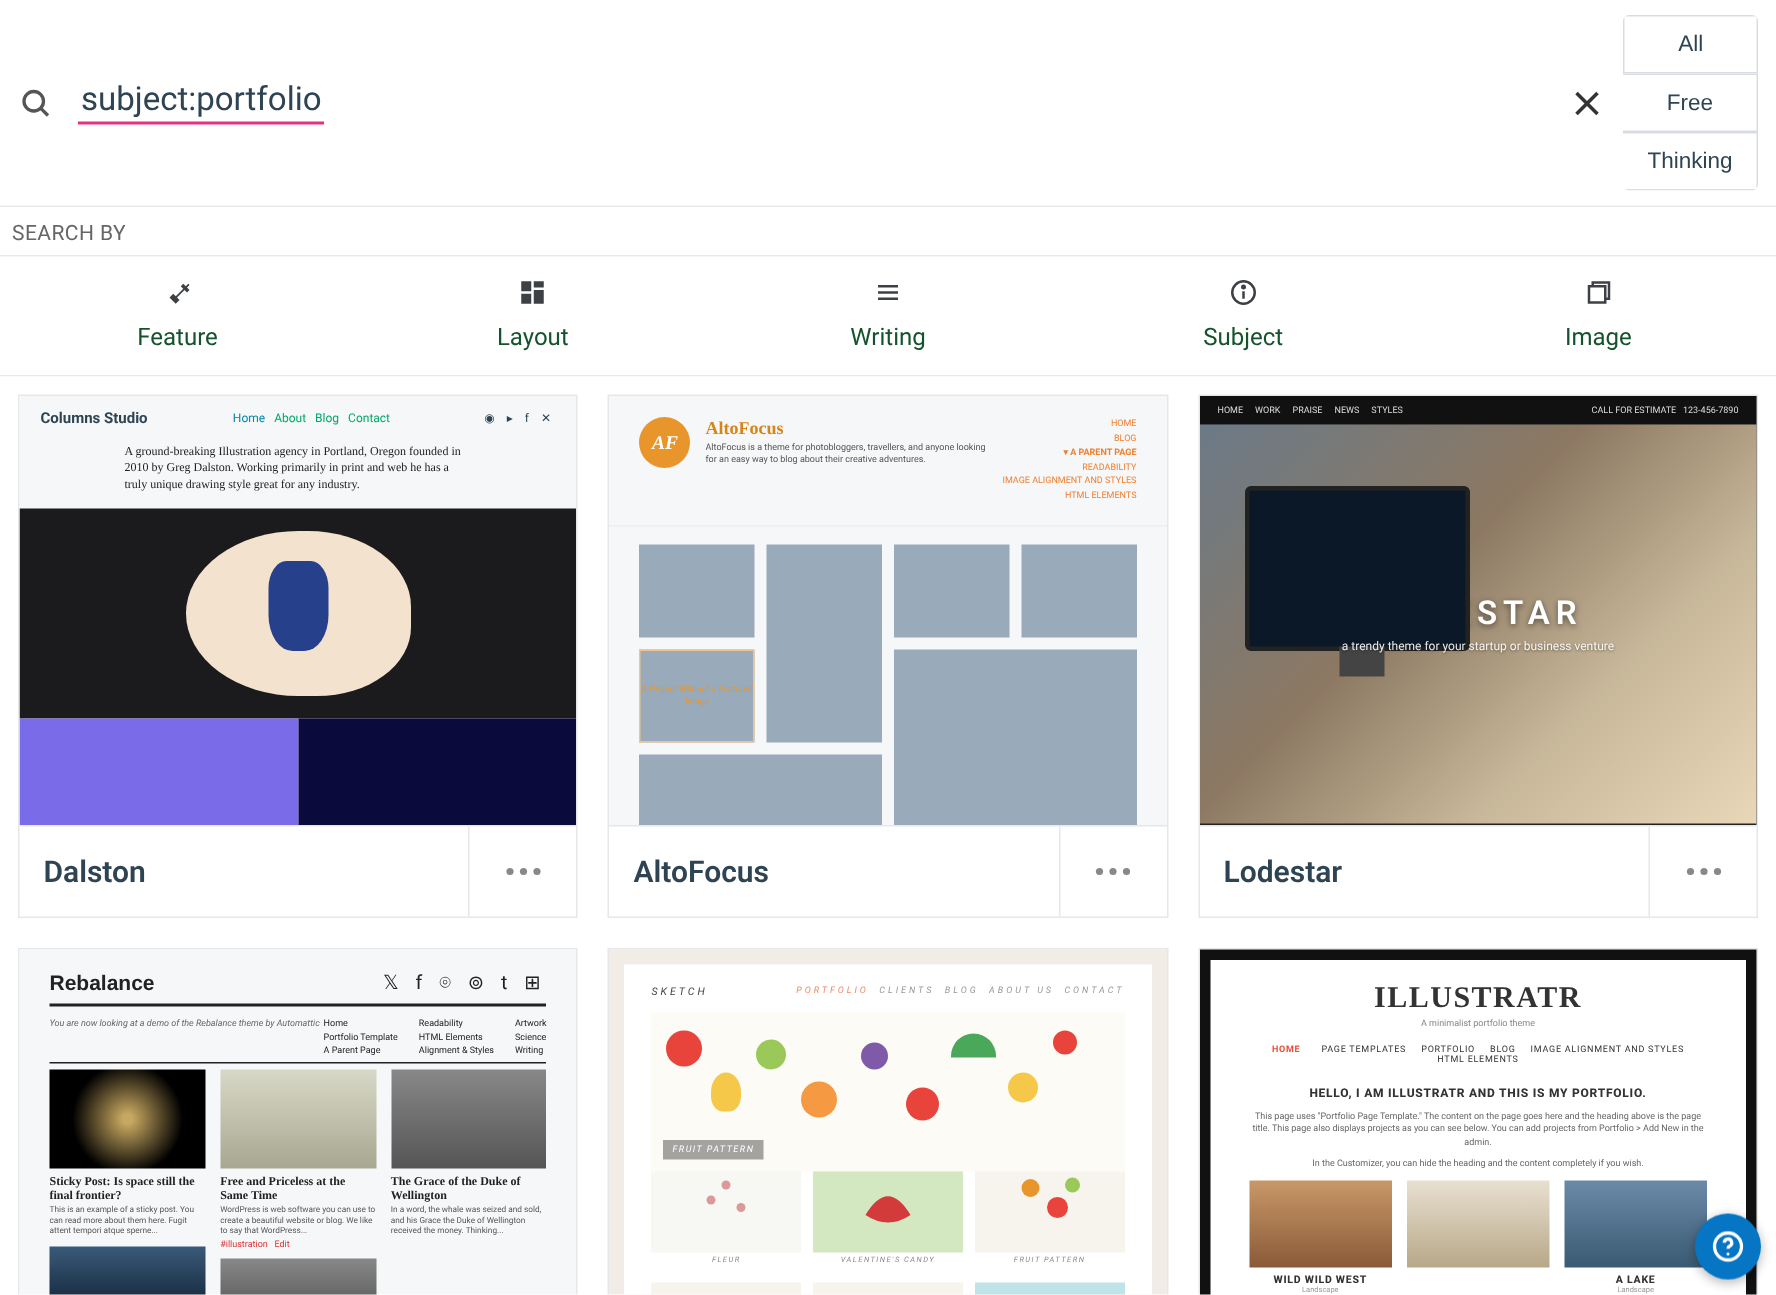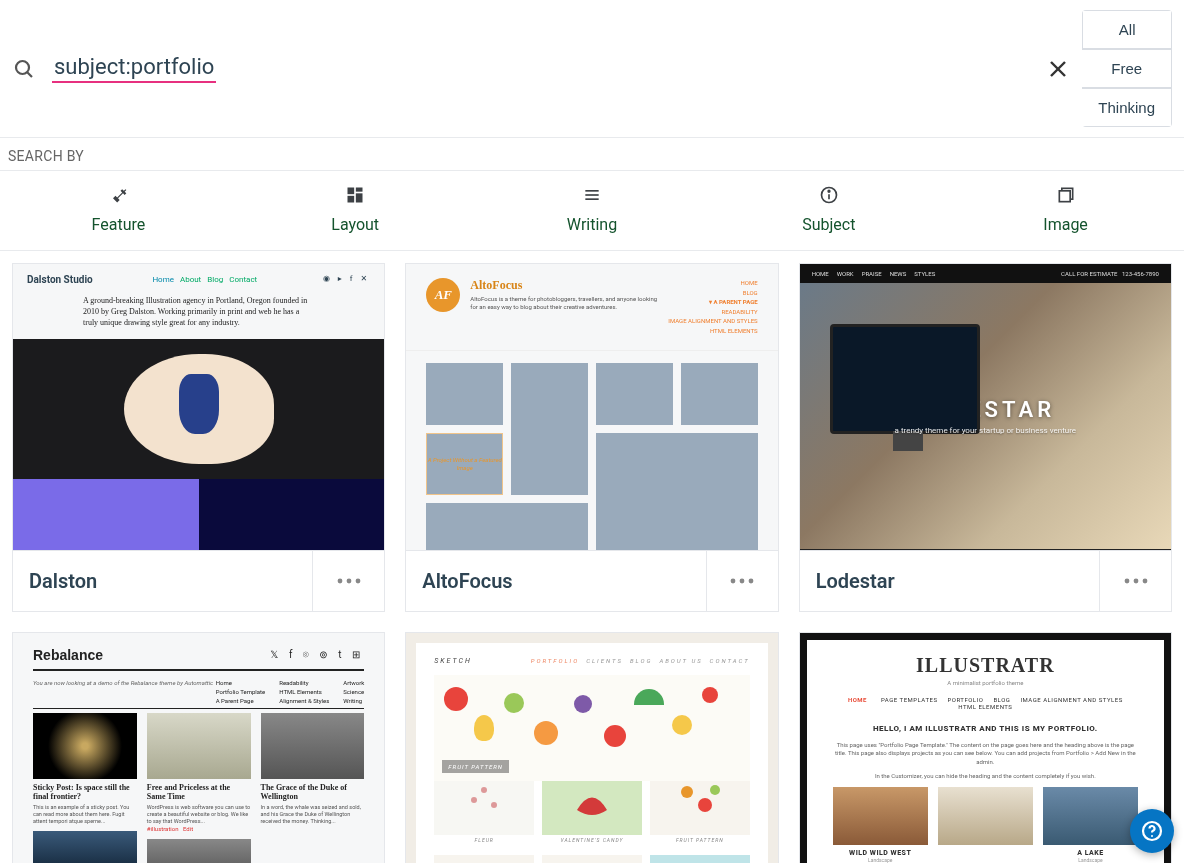--- a/index.html
+++ b/index.html
@@ -153,21 +153,21 @@
   .t-lode .bar .l span{margin-right:8px;}
   .t-lode .hero { height:calc(100% - 20px); background:linear-gradient(135deg,#6b7a88 0%,#8c7862 40%,#c8b89a 70%,#e8d8b8 100%); display:flex; align-items:center; justify-content:center; flex-direction:column;}
   .t-lode .hero .mon{position:absolute;left:30px;top:60px;width:150px;height:110px;background:#0a1828;border:3px solid #222;border-radius:4px;}
   .t-lode .hero .mon::after{content:"";position:absolute;bottom:-20px;left:60px;width:30px;height:20px;background:#444;}
   .t-lode h3{font-size:22px;letter-spacing:4px;font-weight:600;text-shadow:0 1px 4px rgba(0,0,0,.5);}
   .t-lode p{font-size:8px;margin-top:4px;opacity:.9;text-shadow:0 1px 2px rgba(0,0,0,.5);}
 
   .t-rebal { padding:14px 20px; font-size:7px; color:#222;}
   .t-rebal .top{display:flex;justify-content:space-between;align-items:center;border-bottom:2px solid #222;padding-bottom:6px;margin-bottom:4px;}
   .t-rebal h4{font-family:Liberation Sans, sans-serif;font-size:14px;}
-  .t-rebal .soc{font-size:10px;letter-spacing:4px;text-align:right;}
+  .t-rebal .soc{font-size:13px;letter-spacing:4px;text-align:right;}
   .t-rebal .nav{display:flex;justify-content:space-between;border-bottom:1px solid #222;padding:4px 0;font-size:6px;margin-bottom:4px;}
   .t-rebal .nav .l{font-style:italic;color:#666;}
   .t-rebal .nav .r{display:grid;grid-template-columns:repeat(3,auto);gap:2px 14px;}
   .t-rebal .cols{display:grid;grid-template-columns:repeat(3,1fr);gap:10px;}
   .t-rebal .col .img{height:66px;background:#333;margin-bottom:4px;}
   .t-rebal .col .img.a{background:radial-gradient(circle,#c8a860 5%,#000 60%);}
   .t-rebal .col .img.b{background:linear-gradient(#d8d8c8,#a8a890);}
   .t-rebal .col .img.c{background:linear-gradient(#888,#555);}
   .t-rebal .col h5{font-family:Georgia,serif;font-size:8px;font-weight:700;margin-bottom:3px;}
   .t-rebal .col p{font-size:5.5px;color:#555;line-height:1.3;}
@@ -286,21 +286,21 @@
       </svg>
     <span class="lbl">Image</span>
   </div>
 </div>
 
 <div class="themes">
 
   <div class="theme-card">
     <div class="thumb t-dalston">
       <div class="hdr">
-        <span class="brand">Dalston Studio</span>
+        <span class="brand">Columns Studio</span>
         <span class="nav">
           <a>Home</a><a>About</a><a>Blog</a><a>Contact</a>
         </span>
         <span style="font-size:8px;letter-spacing:3px;">◉ ▸ f ✕</span>
       </div>
       <div class="about">A ground-breaking Illustration agency in Portland, Oregon founded in 2010 by Greg Dalston. Working primarily in print and web he has a truly unique drawing style great for any industry.</div>
       <div class="hero">
           <div class="ball"></div>
         </div>
       <div class="duo">

